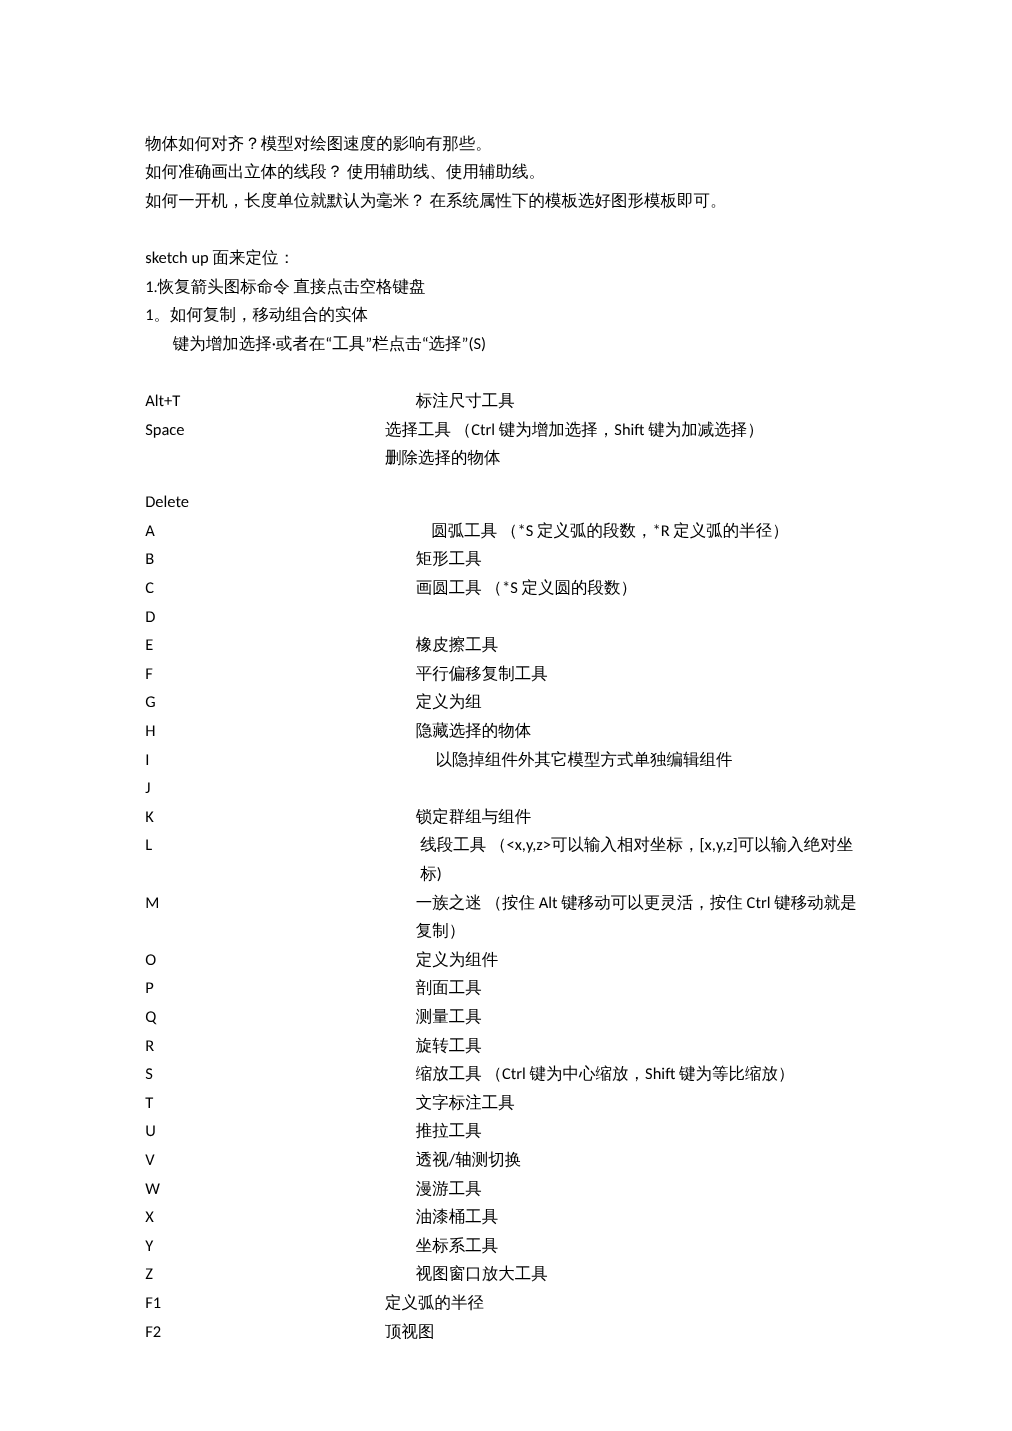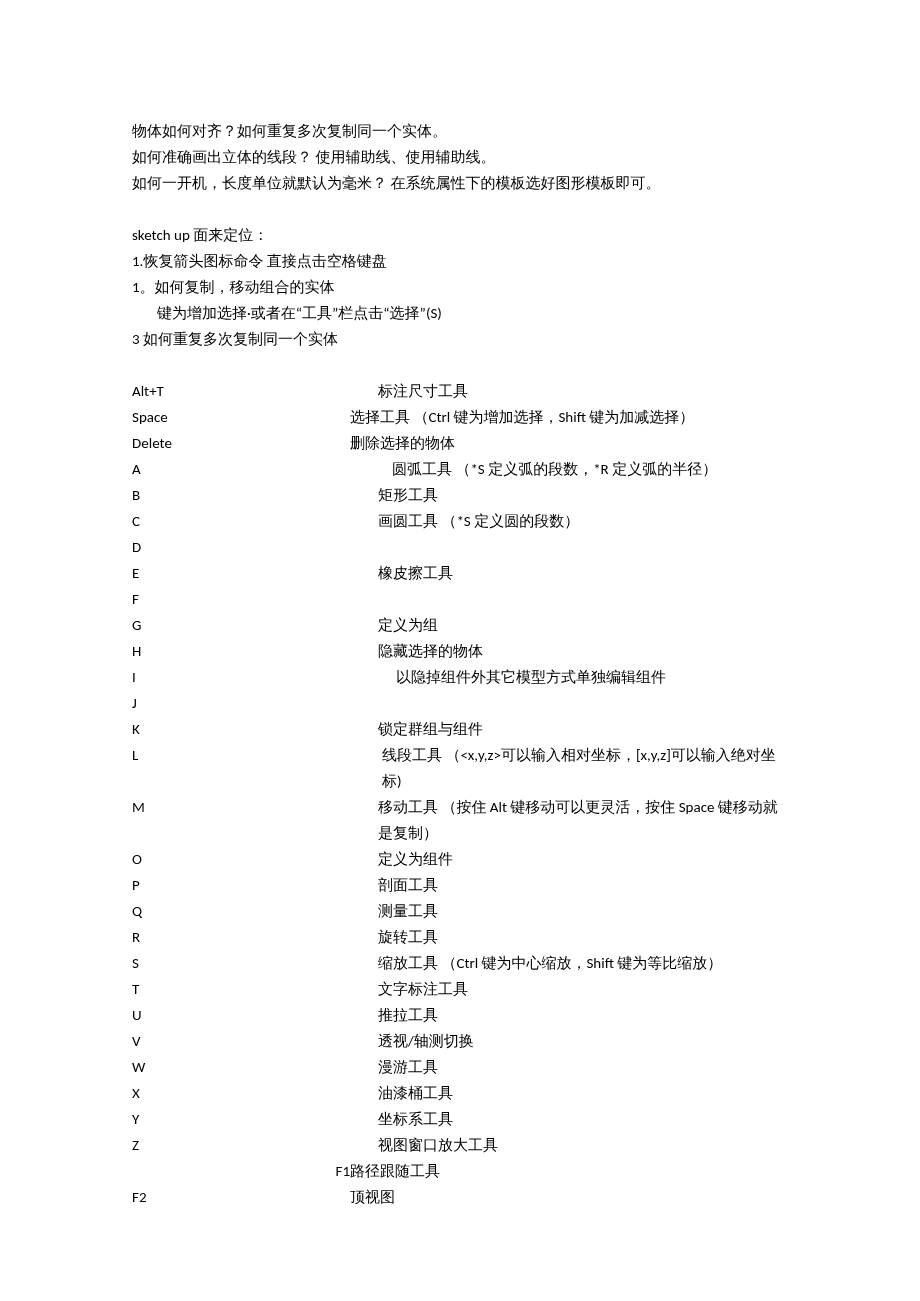--- a/index.html
+++ b/index.html
@@ -32,45 +32,44 @@
   }
   .desc-a { padding-left: 14px; }
   .desc-i { padding-left: 18px; }
   .desc-l { padding-left: 4px; }
 </style>
 </head>
 <body>
 
 <div class="page">
 
-  <p class="para">物体如何对齐？如何重复多次复制同一个实体。</p>
+  <p class="para">物体如何对齐？模型对绘图速度的影响有那些。</p>
   <p class="para">如何准确画出立体的线段？  使用辅助线、使用辅助线。</p>
   <p class="para">如何一开机，长度单位就默认为毫米？  在系统属性下的模板选好图形模板即可。</p>
 
   <div class="spacer"></div>
 
   <p class="para">sketch up 面来定位：</p>
   <p class="para">1.恢复箭头图标命令  直接点击空格键盘</p>
   <p class="para">1。如何复制，移动组合的实体</p>
   <p class="para indent">键为增加选择·或者在“工具”栏点击“选择”(S)</p>
-  <p class="para">3 如何重复多次复制同一个实体</p>
 
   <div class="spacer"></div>
 
   <div id="shortcut-list">
       <div class="row">
         <div class="key">Alt+T</div>
         <div class="desc">标注尺寸工具</div>
       </div>
       <div class="row">
         <div class="key" style="width: 218px; flex: 0 0 218px;">Space</div>
         <div class="desc">选择工具  （Ctrl 键为增加选择，Shift 键为加减选择）</div>
       </div>
       <div class="row">
-        <div class="key" style="width: 218px; flex: 0 0 218px;">Delete</div>
+        <div class="key" style="width: 218px; flex: 0 0 218px; margin-top: 40px;">Delete</div>
         <div class="desc">删除选择的物体</div>
       </div>
       <div class="row">
         <div class="key">A</div>
         <div class="desc desc-a">圆弧工具  （*S 定义弧的段数，*R 定义弧的半径）</div>
       </div>
       <div class="row">
         <div class="key">B</div>
         <div class="desc">矩形工具</div>
       </div>
@@ -80,20 +79,21 @@
       </div>
       <div class="row">
         <div class="key">D</div>
       </div>
       <div class="row">
         <div class="key">E</div>
         <div class="desc">橡皮擦工具</div>
       </div>
       <div class="row">
         <div class="key">F</div>
+        <div class="desc">平行偏移复制工具</div>
       </div>
       <div class="row">
         <div class="key">G</div>
         <div class="desc">定义为组</div>
       </div>
       <div class="row">
         <div class="key">H</div>
         <div class="desc">隐藏选择的物体</div>
       </div>
       <div class="row">
@@ -106,21 +106,21 @@
       <div class="row">
         <div class="key">K</div>
         <div class="desc">锁定群组与组件</div>
       </div>
       <div class="row">
         <div class="key">L</div>
         <div class="desc desc-l">线段工具  （&lt;x,y,z&gt;可以输入相对坐标，[x,y,z]可以输入绝对坐标)</div>
       </div>
       <div class="row">
         <div class="key">M</div>
-        <div class="desc">移动工具  （按住 Alt 键移动可以更灵活，按住 Space 键移动就是复制）</div>
+        <div class="desc">一族之迷  （按住 Alt 键移动可以更灵活，按住 Ctrl 键移动就是复制）</div>
       </div>
       <div class="row">
         <div class="key">O</div>
         <div class="desc">定义为组件</div>
       </div>
       <div class="row">
         <div class="key">P</div>
         <div class="desc">剖面工具</div>
       </div>
       <div class="row">
@@ -157,22 +157,22 @@
       </div>
       <div class="row">
         <div class="key">Y</div>
         <div class="desc">坐标系工具</div>
       </div>
       <div class="row">
         <div class="key">Z</div>
         <div class="desc">视图窗口放大工具</div>
       </div>
       <div class="row">
-        <div class="key" style="width: 218px; flex: 0 0 218px; text-align: right;">F1</div>
-        <div class="desc">路径跟随工具</div>
+        <div class="key" style="width: 218px; flex: 0 0 218px;">F1</div>
+        <div class="desc">定义弧的半径</div>
       </div>
       <div class="row">
         <div class="key" style="width: 218px; flex: 0 0 218px;">F2</div>
         <div class="desc">顶视图</div>
       </div>
     </div>
 
 </div>
 
 </body></html>

